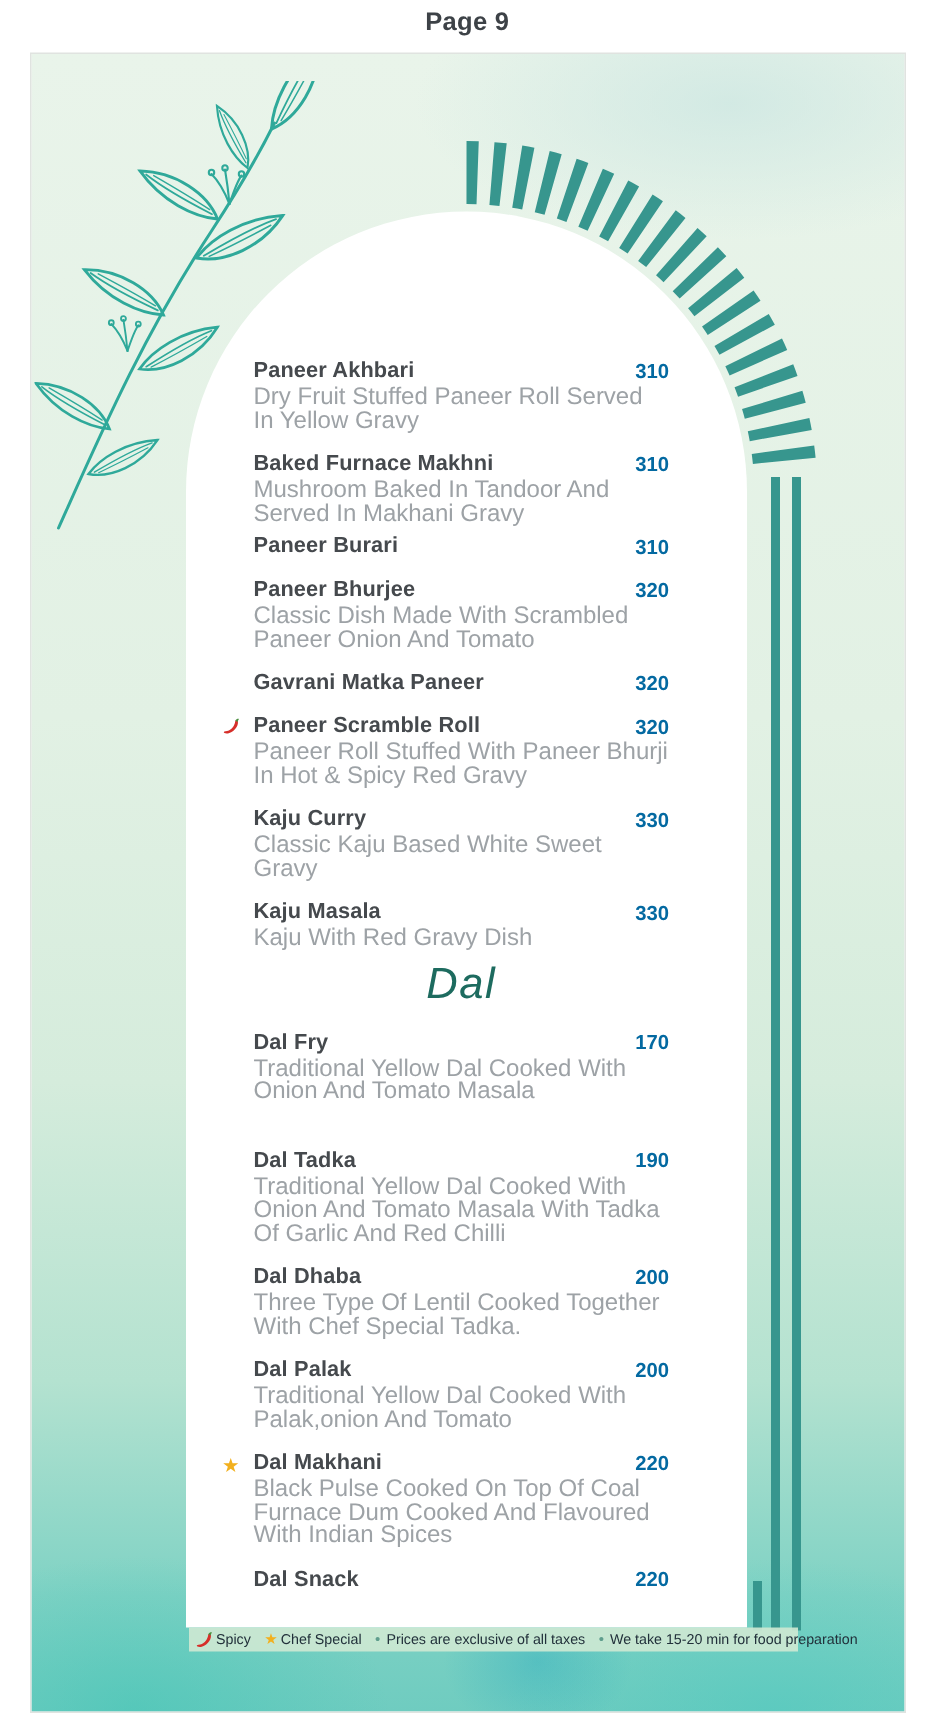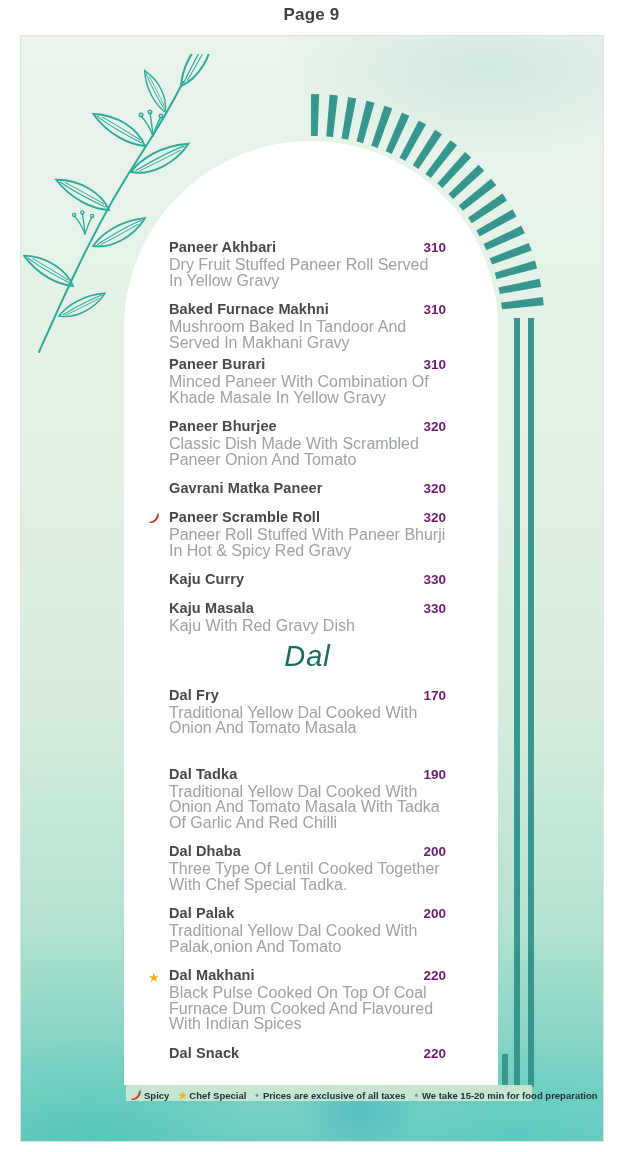--- a/index.html
+++ b/index.html
@@ -23,34 +23,34 @@
   }
   .leaf-svg{position:absolute;left:2px;top:18px;}
   .stripes-svg{position:absolute;left:0;top:0;pointer-events:none;}
   .card{
     position:absolute;left:103px;top:105px;width:374px;height:944px;
     background:#ffffff;border-radius:187px 187px 0 0;box-sizing:border-box;
   }
   .menu-content{padding:98px 52px 0 45px;}
   .menu-row{position:relative;margin-bottom:13px;}
   .menu-row.gap{margin-bottom:30px;margin-top:12px;}
-  .row-head{display:flex;justify-content:space-between;align-items:flex-end;}
+  .row-head{display:flex;justify-content:space-between;align-items:center;}
   .item-name{font-size:14.5px;font-weight:700;color:#45494d;letter-spacing:.1px;}
-  .item-price{font-size:13.5px;font-weight:700;color:#701a75;}
+  .item-price{font-size:13.5px;font-weight:700;color:#0369a1;}
   .item-desc{font-size:16px;line-height:15.5px;color:#9da2a6;max-width:302px;margin-top:2px;}
   .row-icon{position:absolute;left:-21px;top:1px;width:14px;height:14px;display:inline-block;}
   .row-icon .star{color:#f2b01e;font-size:13px;line-height:13px;}
   .section-title{
     text-align:center;font-family:Liberation Sans, sans-serif;font-style:italic;
     font-size:29px;color:#1d6b5f;margin:6px 0 14px 0;letter-spacing:1px;
   }
   .legend-bar{
     position:absolute;left:105px;top:1049px;height:16px;width:406px;
-    background:rgba(205,232,210,.92);display:flex;align-items:flex-end;
-    font-size:9.5px;font-weight:700;color:#21303a;white-space:nowrap;
+    background:rgba(205,232,210,.92);display:flex;align-items:center;
+    font-size:9.5px;font-weight:400;color:#21303a;white-space:nowrap;
     padding:0 4px;box-sizing:border-box;
   }
   .legend-item{display:flex;align-items:center;margin-right:9px;}
   .legend-item .l-icon{display:inline-flex;align-items:center;margin-right:2px;}
   .legend-item .star{color:#f2b01e;font-size:10px;}
   .legend-item .dot{color:#5f9d8d;font-size:10px;margin-right:2px;}
 </style>
 </head>
 <body>
 
@@ -108,21 +108,20 @@
             <span class="item-name">Baked Furnace Makhni</span>
             <span class="item-price">310</span>
           </div>
           <div class="item-desc">Mushroom Baked In Tandoor And Served In Makhani Gravy</div>
         </div>
         <div class="menu-row">
           <div class="row-head">
             <span class="item-name">Paneer Burari</span>
             <span class="item-price">310</span>
           </div>
-          <div class="item-desc">Minced Paneer With Combination Of Khade Masale In Yellow Gravy</div>
         </div>
         <div class="menu-row">
           <div class="row-head">
             <span class="item-name">Paneer Bhurjee</span>
             <span class="item-price">320</span>
           </div>
           <div class="item-desc">Classic Dish Made With Scrambled Paneer Onion And Tomato</div>
         </div>
         <div class="menu-row">
           <div class="row-head">
@@ -139,20 +138,21 @@
             <span class="item-name">Paneer Scramble Roll</span>
             <span class="item-price">320</span>
           </div>
           <div class="item-desc">Paneer Roll Stuffed With Paneer Bhurji In Hot &amp; Spicy Red Gravy</div>
         </div>
         <div class="menu-row">
           <div class="row-head">
             <span class="item-name">Kaju Curry</span>
             <span class="item-price">330</span>
           </div>
+          <div class="item-desc">Classic Kaju Based White Sweet Gravy</div>
         </div>
         <div class="menu-row" style="margin-bottom: 6px;">
           <div class="row-head">
             <span class="item-name">Kaju Masala</span>
             <span class="item-price">330</span>
           </div>
           <div class="item-desc">Kaju With Red Gravy Dish</div>
         </div>
         <div class="section-title">Dal</div>
         <div class="menu-row gap">

